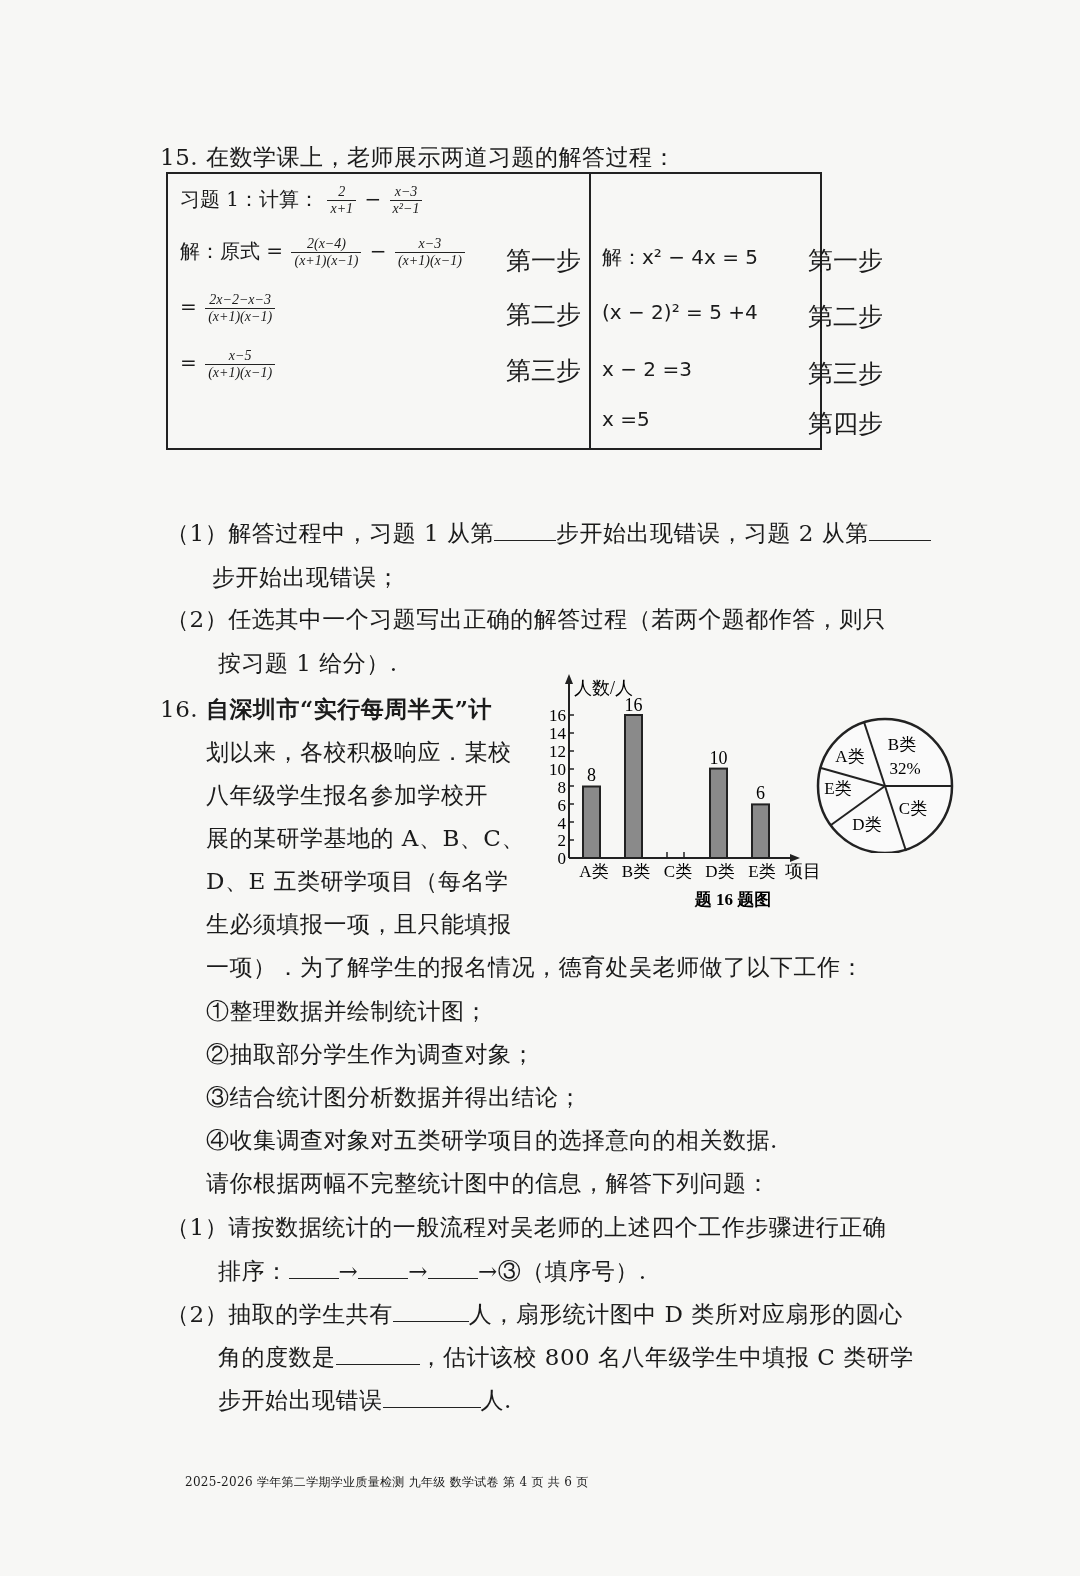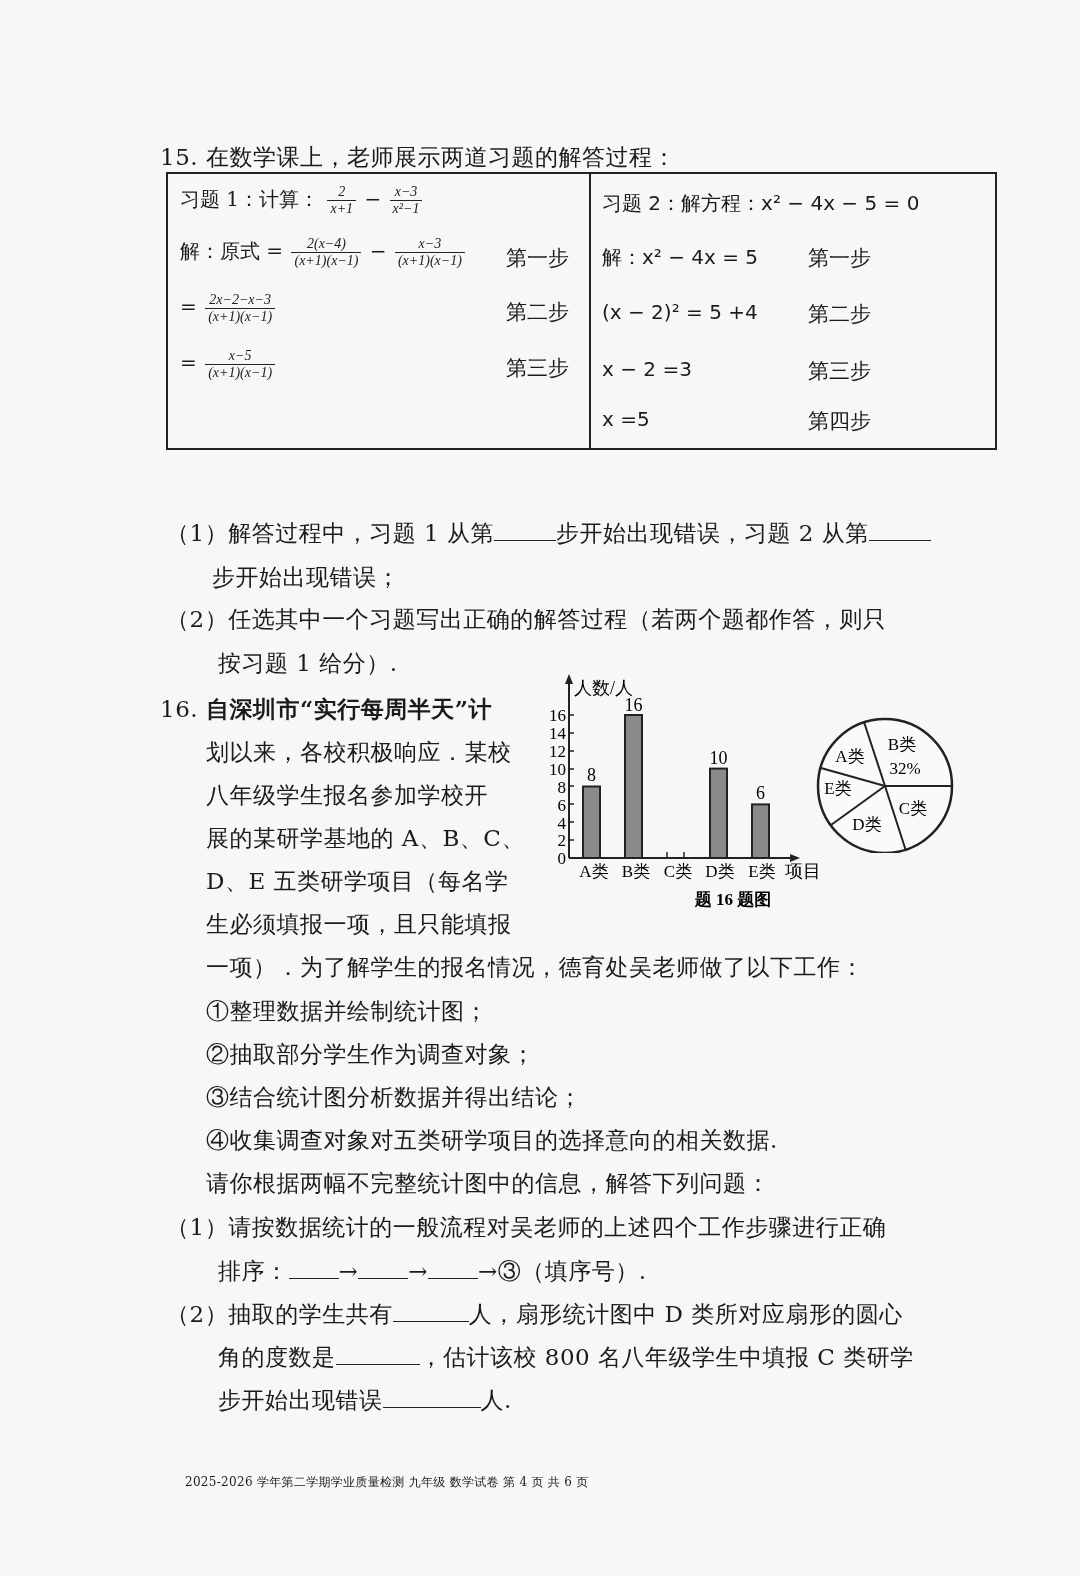--- a/index.html
+++ b/index.html
@@ -4,29 +4,29 @@
 <style>
   html, body { margin: 0; padding: 0; }
   body {
     width: 1080px; height: 1576px; background: #f7f7f5; position: relative; overflow: hidden;
     font-family: "DejaVu Serif", "Liberation Serif", serif; color: #1b1b1b;
   }
   .abs { position: absolute; white-space: nowrap; }
   .txt { font-size: 23px; line-height: 30px; letter-spacing: 0.5px; margin-top: 24px; }
   .blank { display: inline-block; border-bottom: 1.5px solid #222; height: 22px; vertical-align: baseline; }
   .box {
-    position: absolute; left: 166px; top: 172px; width: 831px; height: 278px;
+    position: absolute; left: 166px; top: 172px; width: 656px; height: 278px;
     border: 2.5px solid #222; box-sizing: border-box;
   }
   .box .divider { position: absolute; left: 421px; top: 0; bottom: 0; border-left: 2.5px solid #222; }
   .m { font-family: "DejaVu Sans", "Liberation Sans", sans-serif; font-size: 20px; }
   .frac { display: inline-flex; flex-direction: column; align-items: center; vertical-align: middle; font-family: "Liberation Serif", serif; font-style: italic; font-size: 14px; line-height: 16px; margin: 0 2px; }
   .frac .num { padding: 0 3px; }
   .frac .den { border-top: 1.3px solid #222; padding: 0 3px; }
-  .step { font-size: 21px; }
+  .step { font-size: 25px; }
   .footer { font-size: 12px; font-weight: normal; letter-spacing: 0.3px; text-align: right; }
   svg text { font-family: "Liberation Serif", "DejaVu Serif", serif; }
 </style>
 </head>
 <body>
 
 <div class="abs txt" style="left:160px; top:118px;">
   <span>15.</span>
   <span>在数学课上，老师展示两道习题的解答过程：</span>
 </div>
@@ -71,21 +71,20 @@
 
   <div class="abs" style="left:12px; top:174px; font-size:20px;">
     <span>=</span>
     <span class="frac">
         <span class="num">x−5</span>
         <span class="den">(x+1)(x−1)</span>
       </span>
   </div>
   <div class="abs step" style="left:338px; top:180px;">第三步</div>
 
-  <div class="abs m" style="left:434px; top:16px;">习题 2：解方程：x² − 4x − 5 = 0</div>
   <div class="abs m" style="left:434px; top:70px;">解：x² − 4x = 5</div>
   <div class="abs step" style="left:640px; top:70px;">第一步</div>
   <div class="abs m" style="left:434px; top:126px;">(x − 2)² = 5 +4</div>
   <div class="abs step" style="left:640px; top:126px;">第二步</div>
   <div class="abs m" style="left:434px; top:183px;">x − 2 =3</div>
   <div class="abs step" style="left:640px; top:183px;">第三步</div>
   <div class="abs m" style="left:434px; top:233px;">x =5</div>
   <div class="abs step" style="left:640px; top:233px;">第四步</div>
 </div>
 

